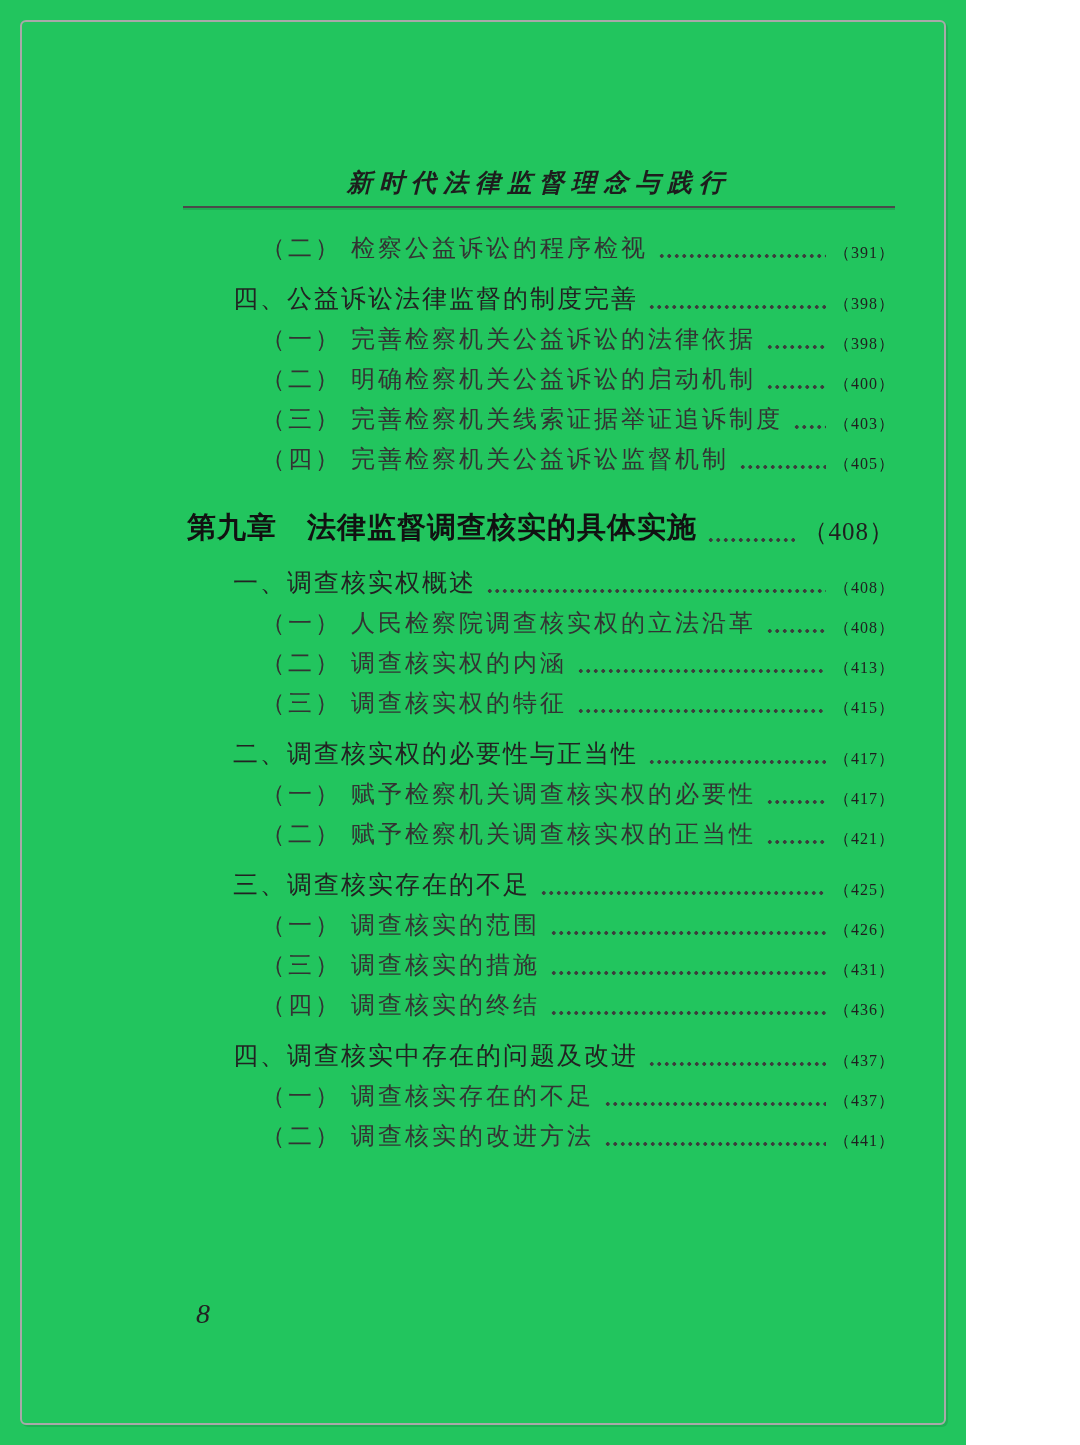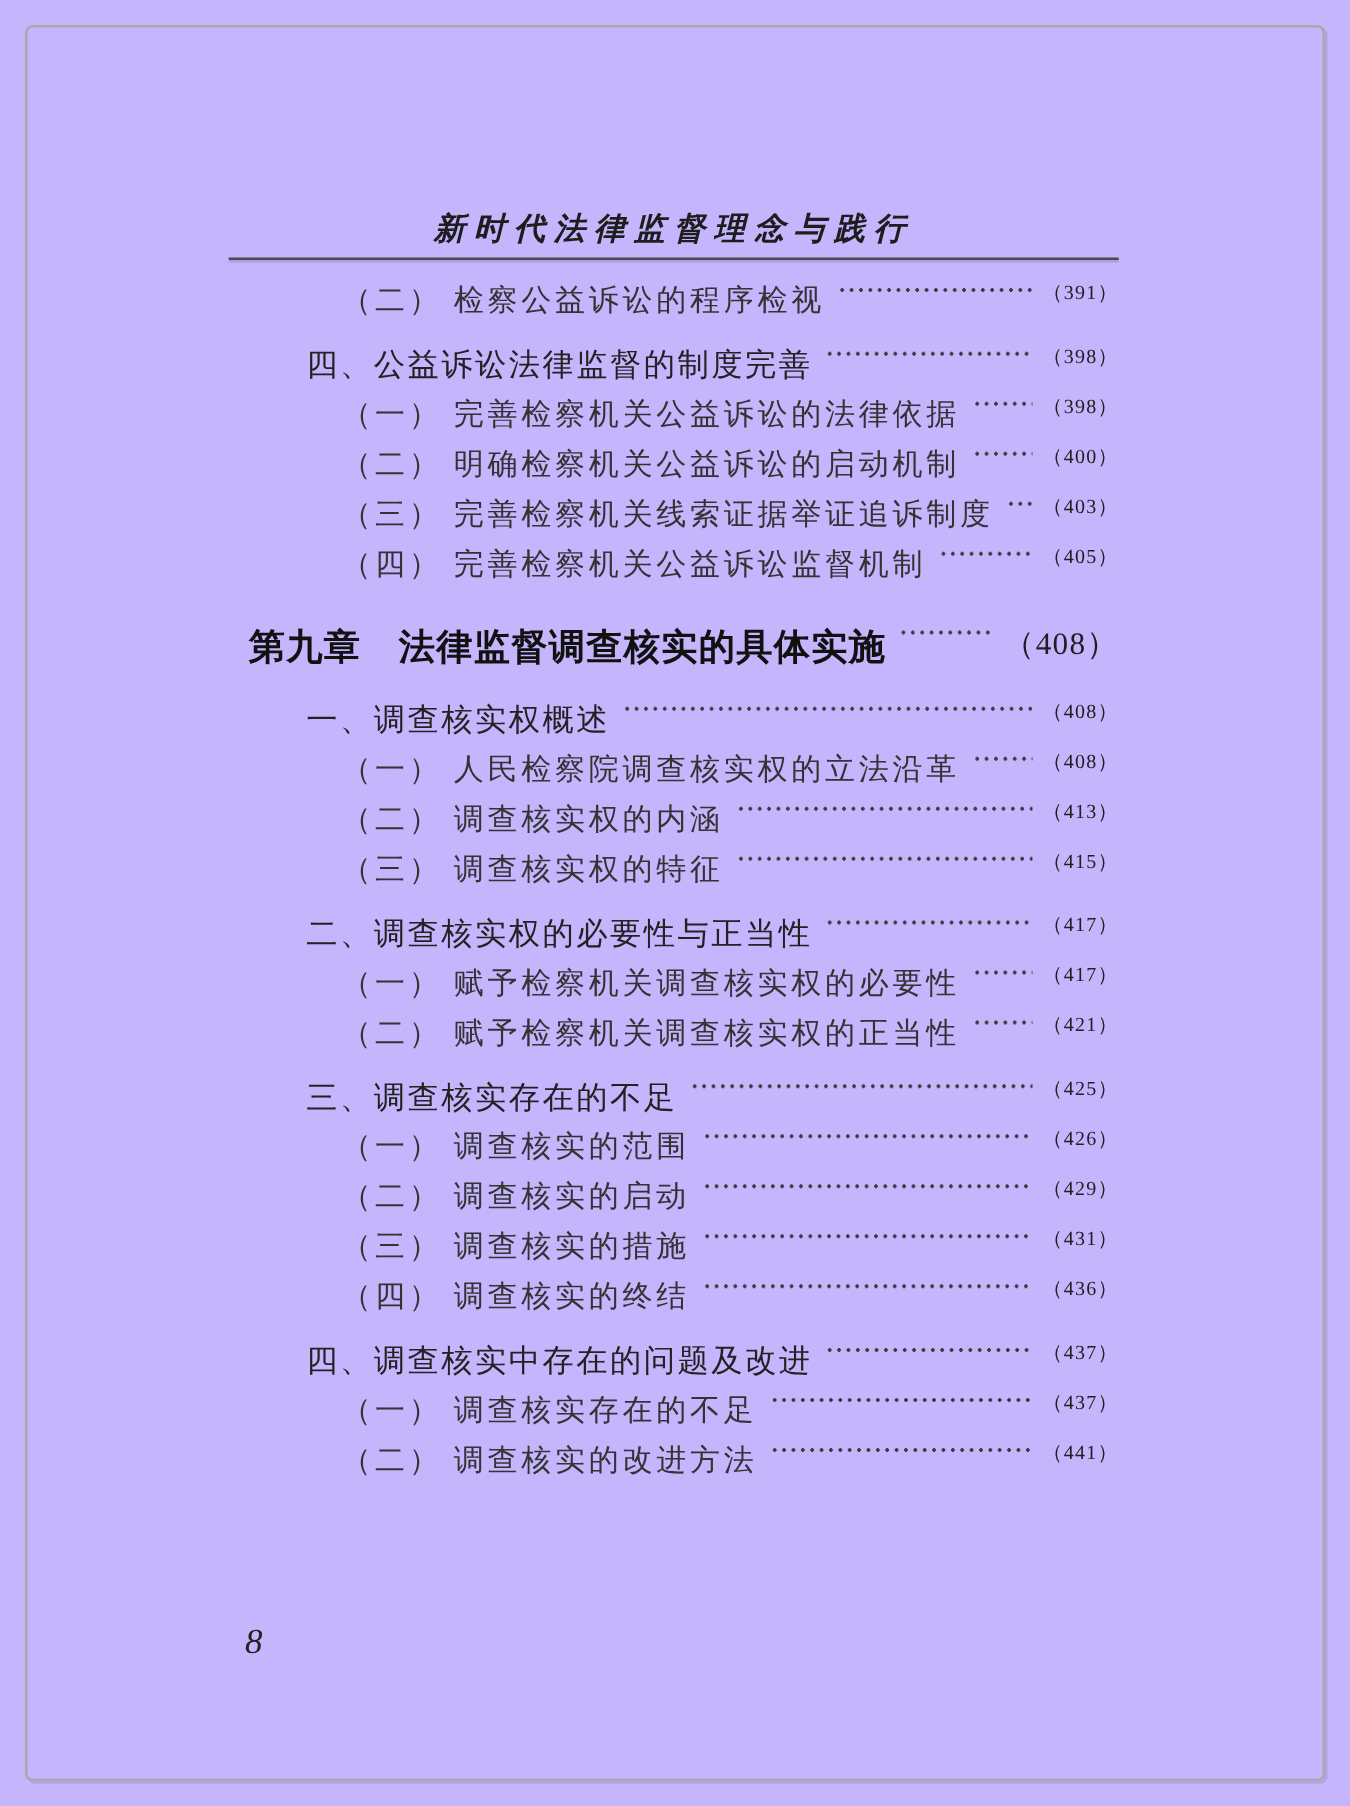--- a/index.html
+++ b/index.html
@@ -2,23 +2,23 @@
 <html><head>
 <meta charset="utf-8">
 <style>
   html, body {
     margin: 0;
     padding: 0;
     background: #ffffff;
   }
   .canvas {
     position: relative;
-    width: 1080px;
+    width: 966px;
     height: 1445px;
-    background: #c4b5fd;
+    background: #22c55e;
     font-family: "Liberation Serif", serif;
     color: #2c2c2c;
     overflow: hidden;
   }
   .page-border {
     position: absolute;
     left: 20px;
     top: 20px;
     right: 20px;
     bottom: 20px;
@@ -51,24 +51,23 @@
     box-shadow: 0 2px 0 rgba(0,0,0,0.12);
   }
   .toc {
     position: absolute;
     top: 224px;
     left: 183px;
     width: 712px;
   }
   .toc-row {
     display: flex;
-    align-items: flex-start;
+    align-items: flex-end;
     height: 40px;
     white-space: nowrap;
-    margin-left: 12px;
   }
   .toc-row .label {
     flex: 0 0 auto;
   }
   .toc-row .leader {
     flex: 1 1 auto;
     height: 1em;
     margin: 0 8px 0 10px;
     background-image: radial-gradient(circle, #3c3c3c 1.5px, transparent 1.6px);
     background-size: 7.5px 7.5px;
@@ -211,25 +210,20 @@
     <span class="label">三、调查核实存在的不足</span>
     <span class="leader"></span>
     <span class="page-no">（425）</span>
   </div>
       <div class="toc-row sub">
     <span class="label">（一） 调查核实的范围</span>
     <span class="leader"></span>
     <span class="page-no">（426）</span>
   </div>
       <div class="toc-row sub">
-    <span class="label">（二） 调查核实的启动</span>
-    <span class="leader"></span>
-    <span class="page-no">（429）</span>
-  </div>
-      <div class="toc-row sub">
     <span class="label">（三） 调查核实的措施</span>
     <span class="leader"></span>
     <span class="page-no">（431）</span>
   </div>
       <div class="toc-row sub">
     <span class="label">（四） 调查核实的终结</span>
     <span class="leader"></span>
     <span class="page-no">（436）</span>
   </div>
       <div class="toc-row section">

